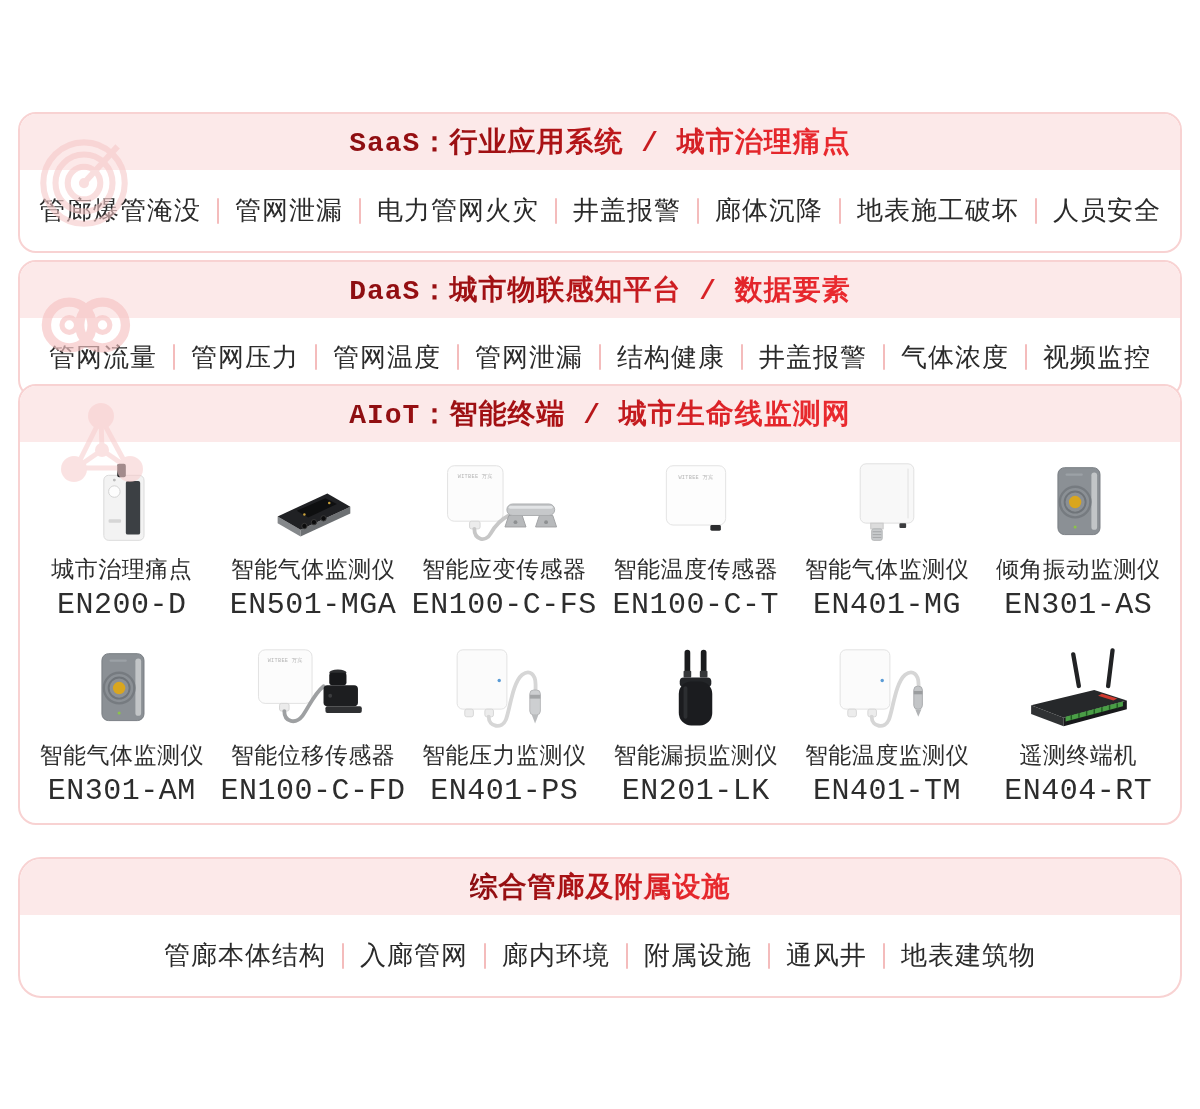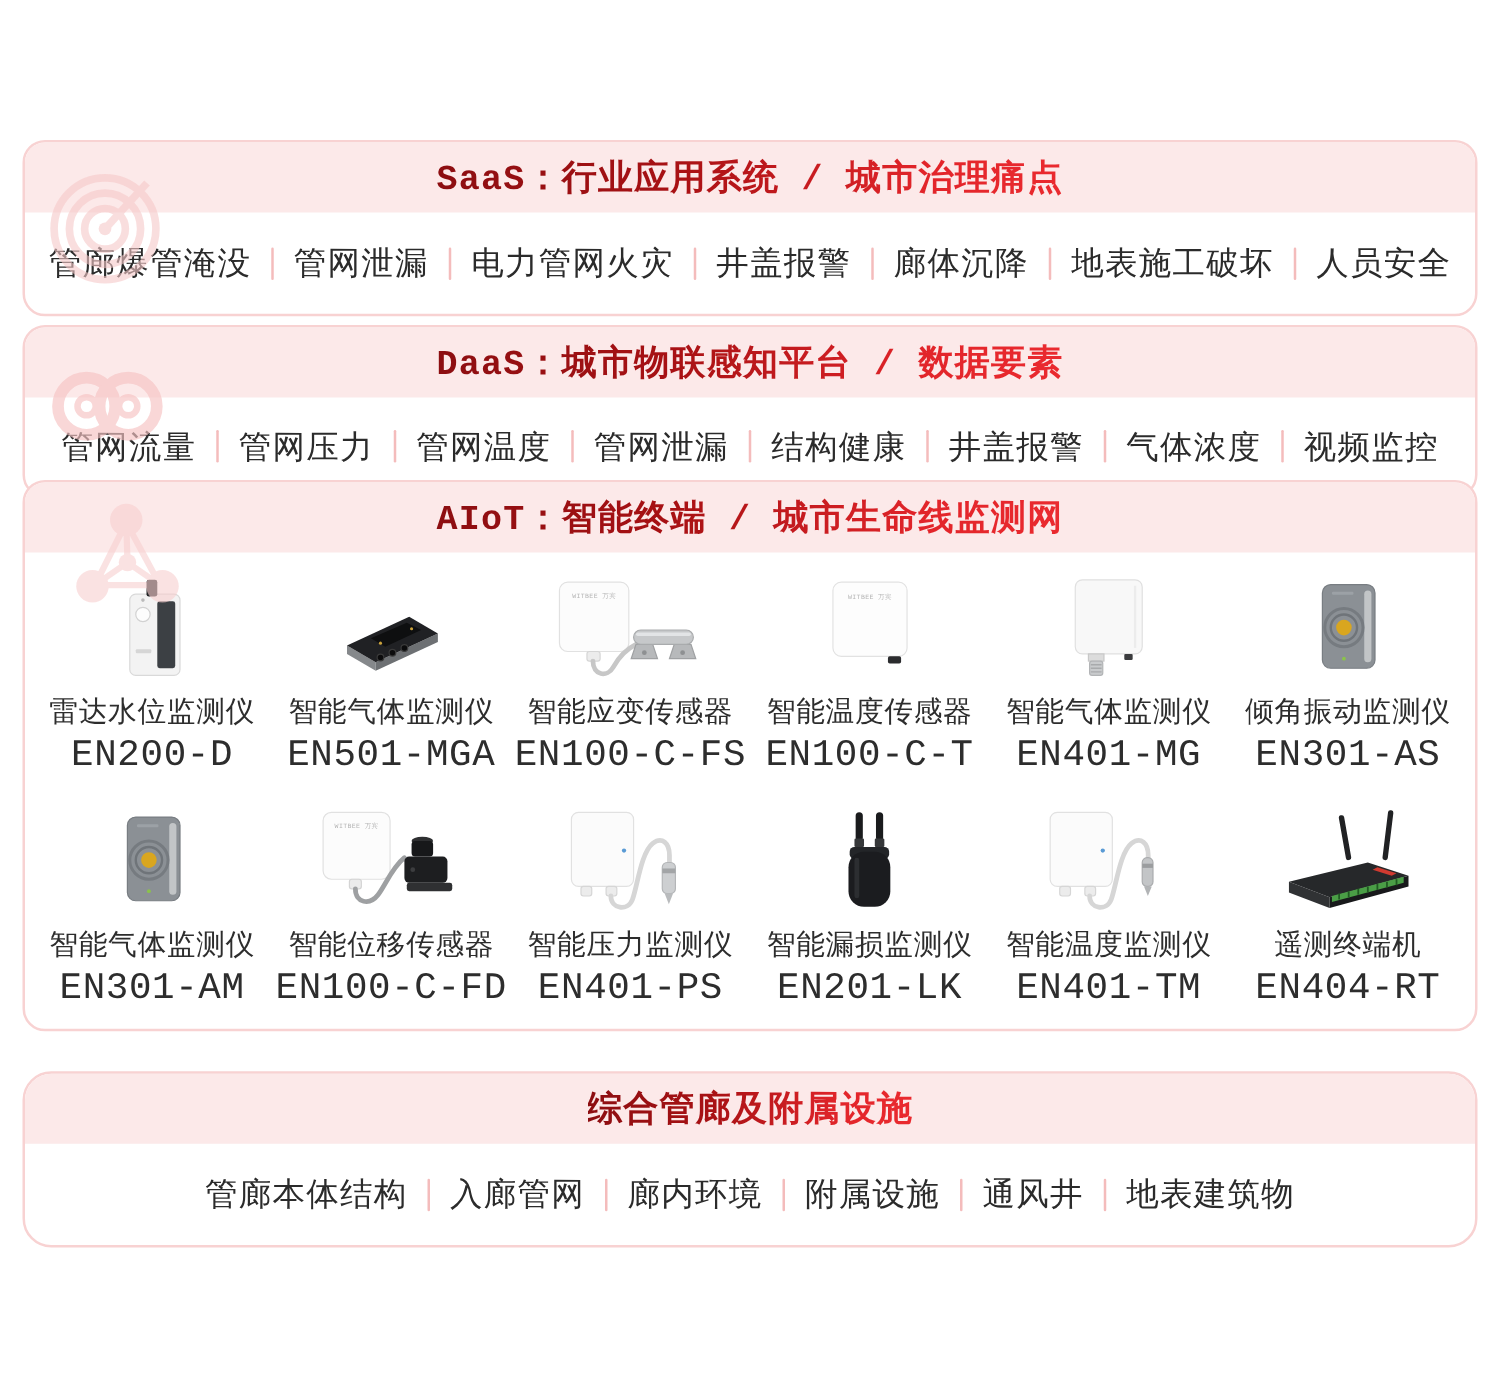--- a/index.html
+++ b/index.html
@@ -149,21 +149,21 @@
 
         <div class="device">
           <svg viewBox="0 0 150 92">
             <rect x="56" y="16" width="42" height="68" rx="5" fill="#f3f3f3" stroke="#d9d9d9"></rect>
             <rect x="79" y="22" width="15" height="56" rx="2" fill="#3c4044"></rect>
             <rect x="70" y="4" width="9" height="14" rx="2" fill="#232527"></rect>
             <circle cx="67" cy="33" r="6" fill="#fdfdfd" stroke="#d2d2d2"></circle>
             <circle cx="67" cy="21" r="1.5" fill="#bbbbbb"></circle>
             <rect x="61" y="62" width="13" height="3.5" rx="1" fill="#d6d6d6"></rect>
           </svg>
-          <div class="device-name">雷达水位监测仪</div>
+          <div class="device-name">城市治理痛点</div>
           <div class="device-model">EN200-D</div>
         </div>
 
         <div class="device">
           <svg viewBox="0 0 150 92">
             <path d="M38,59 L62,73 L62,80 L38,66 Z" fill="#85888b"></path>
             <path d="M62,73 L114,49 L114,56 L62,80 Z" fill="#6d7073"></path>
             <path d="M38,59 L90,35 L114,49 L62,73 Z" fill="#202124"></path>
             <path d="M58,53 L88,40 L100,46 L70,60 Z" fill="#0e0f10"></path>
             <circle cx="66" cy="57" r="1.3" fill="#caa23c"></circle>

